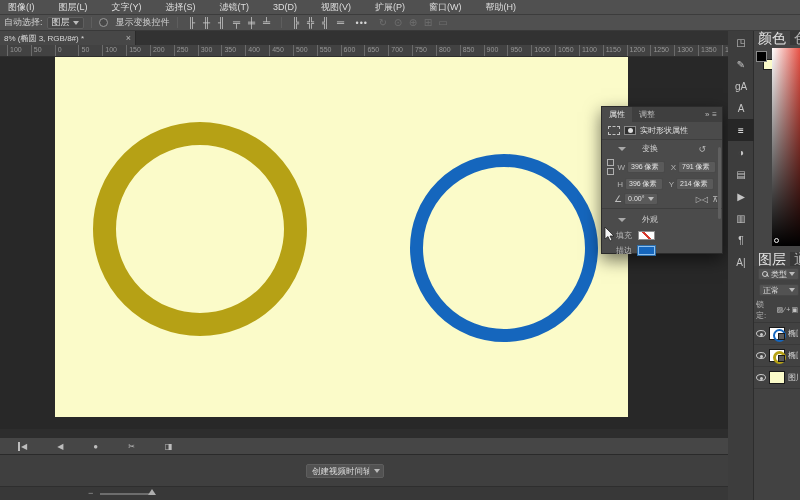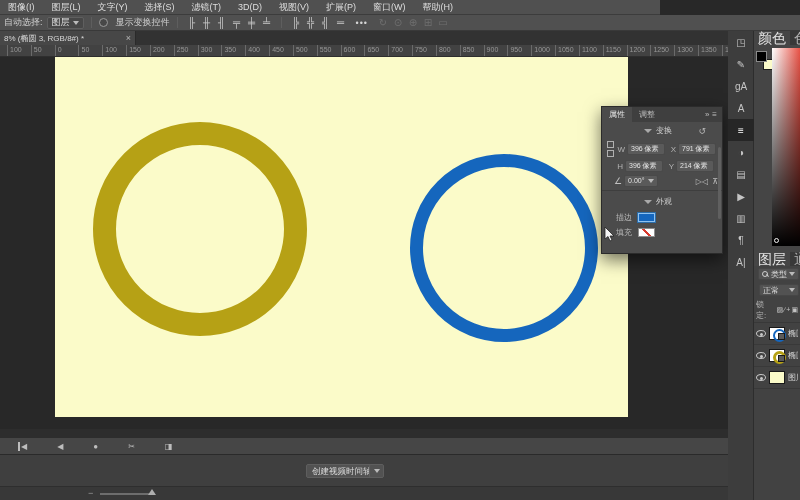--- a/index.html
+++ b/index.html
@@ -1,20 +1,20 @@
 <!DOCTYPE html>
 <html><head>
 <meta charset="utf-8">
 <style>
   html,body{margin:0;padding:0;background:#1e1e1e;}
   *{box-sizing:border-box;font-family:"Liberation Sans","DejaVu Sans",sans-serif;}
   #app{position:relative;width:800px;height:500px;background:#282828;overflow:hidden;color:#d6d6d6;-webkit-user-select:none;user-select:none;}
 
   
-  .menubar{position:absolute;left:0;top:0;width:660px;height:15px;background:#505050;display:flex;align-items:center;padding-left:3px;gap:7px;border-bottom:1px solid #3c3c3c;}
+  .menubar{position:absolute;left:0;top:0;width:800px;height:15px;background:#505050;display:flex;align-items:center;padding-left:3px;gap:14px;border-bottom:1px solid #3c3c3c;}
   .menubar .mitem{font-size:9px;color:#dedede;padding:0 5px;line-height:15px;white-space:nowrap;cursor:default;}
   .optionsbar{position:absolute;left:0;top:15px;width:800px;height:16px;background:#505050;display:flex;align-items:center;font-size:9px;border-bottom:1px solid #393939;}
   .optionsbar .olabel{color:#d0d0d0;margin-left:4px;white-space:nowrap;}
   .odrop{display:flex;align-items:center;gap:3px;background:#474747;border:1px solid #5f5f5f;border-radius:2px;height:12px;padding:0 4px;margin-left:4px;color:#e0e0e0;}
   .caret{width:0;height:0;border-left:3px solid transparent;border-right:3px solid transparent;border-top:4px solid #bbb;display:inline-block;}
   .osep{width:1px;height:11px;background:#5e5e5e;margin:0 7px;}
   .ochk{width:9px;height:9px;border:1px solid #9a9a9a;border-radius:5px;background:#484848;display:inline-block;margin-right:4px;}
   .oico{font-size:10px;color:#c9c9c9;width:14px;text-align:center;line-height:14px;}
   .oico-group{display:flex;gap:1px;}
   .dots{color:#d5d5d5;font-size:9px;letter-spacing:1px;margin:0 8px;}
@@ -39,21 +39,21 @@
   .propspanel{position:absolute;left:601px;top:106px;width:122px;height:148px;background:#4b4b4b;border:1px solid #2b2b2b;box-shadow:0 6px 16px rgba(0,0,0,.55);font-size:8px;}
   .ptabs{height:15px;background:#3f3f3f;display:flex;align-items:stretch;}
   .ptab{padding:0 7px;line-height:15px;color:#b9b9b9;font-size:8px;}
   .ptab.active{background:#4b4b4b;color:#e4e4e4;}
   .pmenu{margin-left:auto;display:flex;align-items:center;gap:3px;padding-right:3px;color:#bdbdbd;font-size:8px;}
   .phead{display:flex;align-items:center;gap:4px;padding:3px 6px;border-bottom:1px solid #3e3e3e;}
   .hicon1{width:12px;height:9px;border:1px dashed #c2c2c2;}
   .hicon2{width:12px;height:9px;background:#2f2f2f;border:1px solid #8a8a8a;position:relative;}
   .hicon2::after{content:"";position:absolute;left:3px;top:1px;width:5px;height:5px;border-radius:50%;background:#dcdcdc;}
   .phead .htitle{color:#dcdcdc;}
-  .psec{display:flex;align-items:center;gap:4px;padding:3px 16px;color:#cfcfcf;margin-left:26px;}
+  .psec{display:flex;align-items:center;gap:16px;padding:3px 16px;color:#cfcfcf;}
   .cdown{width:0;height:0;border-left:4px solid transparent;border-right:4px solid transparent;border-top:4px solid #a9a9a9;}
   .psec .reset{margin-left:auto;color:#b5b5b5;font-size:9px;cursor:pointer;}
   .prow{display:flex;align-items:center;gap:2px;padding:1px 4px 1px 4px;}
   .chain{width:7px;height:18px;position:relative;margin-right:1px;}
   .chain::before,.chain::after{content:"";position:absolute;left:1px;width:5px;height:5px;border:1px solid #b0b0b0;}
   .chain::before{top:1px;} .chain::after{bottom:1px;}
   .plabel{color:#b3b3b3;width:9px;text-align:right;}
   .pfield{background:#5a5a5a;border:1px solid #494949;border-radius:2px;height:12px;line-height:10px;padding:0 3px;color:#e3e3e3;font-size:7px;width:38px;white-space:nowrap;overflow:hidden;}
   .pfield.small{width:34px;display:flex;align-items:center;justify-content:space-between;}
   .angle{color:#c0c0c0;font-size:9px;}
@@ -233,20 +233,25 @@
   <div class="propspanel">
     <div class="ptabs">
 
     <span class="ptab active">属性</span>
         <span class="ptab">调整</span>
       </div>
     <div class="pmenu" style="position:absolute;right:2px;top:0;height:15px;">
       <span>»</span>
       <span>≡</span>
     </div>
+    <div class="phead">
+      <span class="hicon1"></span>
+      <span class="hicon2"></span>
+      <span class="htitle">实时形状属性</span>
+    </div>
     <div class="psec">
       <span class="cdown"></span>
       <span>变换</span>
       <span class="reset">↺</span>
     </div>
     <div class="prow">
       <span class="chain"></span>
       <span class="plabel">W</span>
       <span class="pfield">396 像素</span>
       <span class="plabel">X</span>
@@ -268,26 +273,26 @@
         <span>▷◁</span>
         <span>⊼</span>
       </span>
     </div>
     <div class="pdivider"></div>
     <div class="psec">
       <span class="cdown"></span>
       <span>外观</span>
     </div>
     <div class="swrow">
+      <span class="swlabel">填充</span>
+      <span class="sw none"></span>
+    </div>
+    <div class="swrow">
       <span class="swlabel">描边</span>
       <span class="sw stroke"></span>
-    </div>
-    <div class="swrow">
-      <span class="swlabel">填充</span>
-      <span class="sw none"></span>
     </div>
     <div class="pscroll"></div>
   </div>
 
   <svg class="cursor" viewBox="0 0 11 15" xmlns="http://www.w3.org/2000/svg">
     <polygon points="1,0 1,12 4,9.5 6,14 8,13 6,9 10,9" fill="#f5f5f5" stroke="#222" stroke-width="0.8"></polygon>
   </svg>
 
   <div class="dock">
     <div class="strip">

